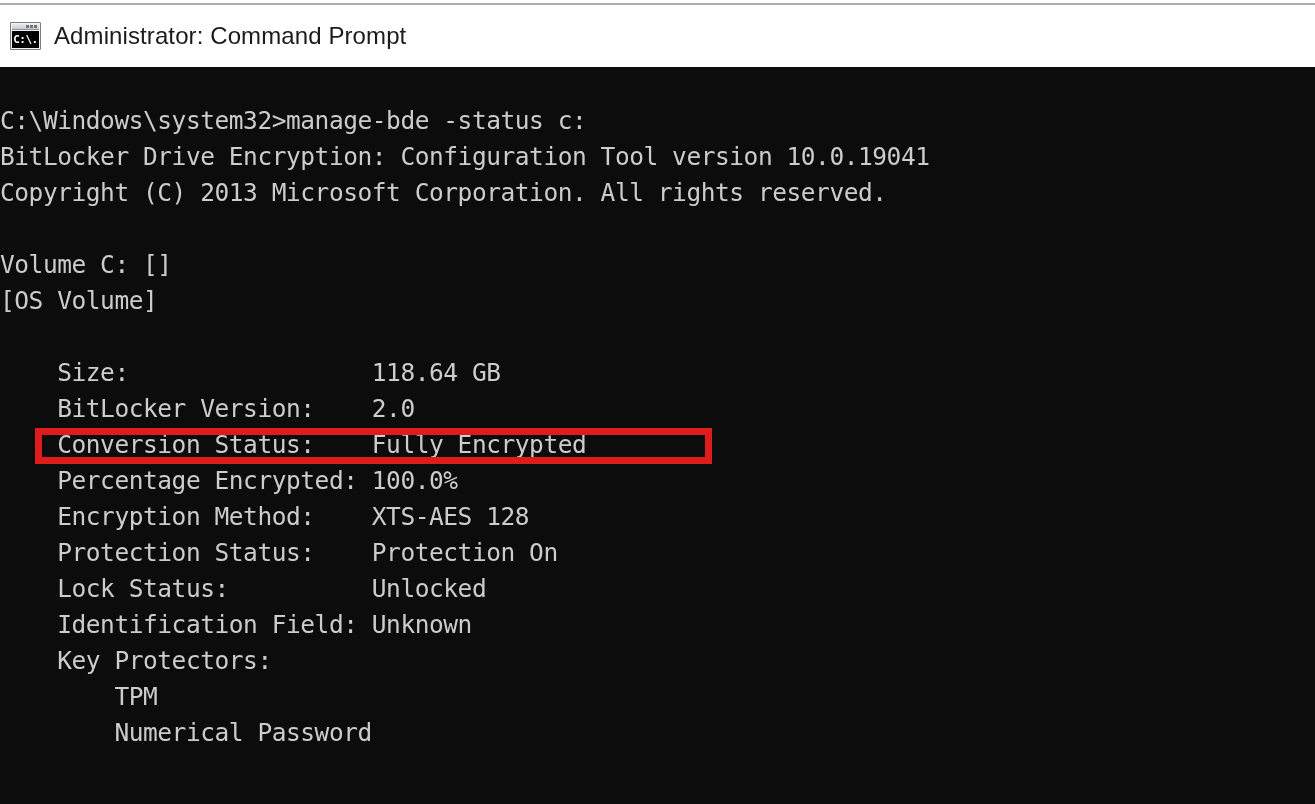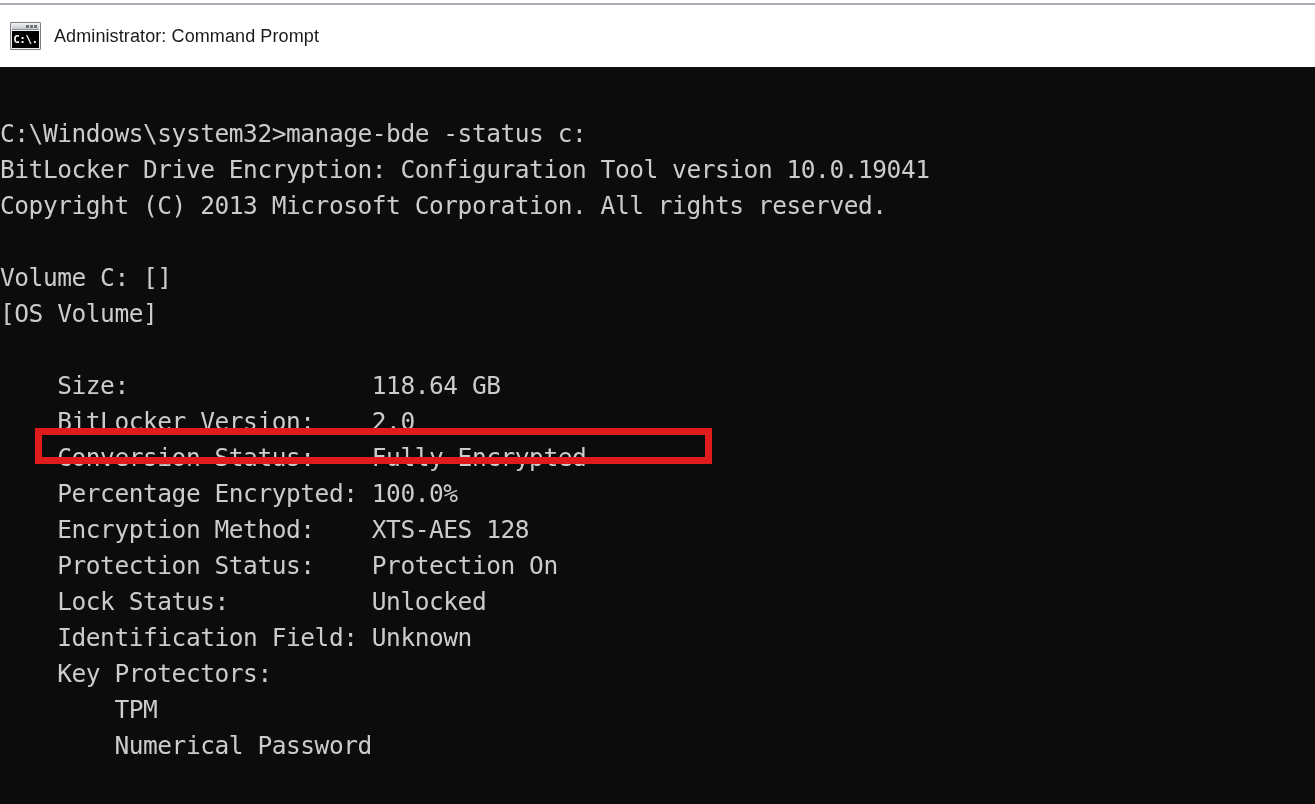--- a/index.html
+++ b/index.html
@@ -86,21 +86,21 @@
     font-weight: bold;
     line-height: 17px;
     letter-spacing: -0.5px;
     text-align: center;
     overflow: hidden;
   }
 
   .title-text {
     margin-left: 13px;
     font-family: "Liberation Sans", sans-serif;
-    font-size: 18px;
+    font-size: 24px;
     font-weight: 400;
     color: #1b1b1b;
     letter-spacing: 0.1px;
     white-space: nowrap;
   }
 
   
   .terminal {
     position: absolute;
     top: 67px;
@@ -109,21 +109,21 @@
     height: 737px;
     background: #0c0c0c;
     overflow: hidden;
   }
 
   .console-text {
     position: absolute;
     top: 0;
     left: 0;
     margin: 0;
-    padding: 49px 0 0 0;
+    padding: 36px 0 0 0;
     color: #cccccc;
     font-family: "DejaVu Sans Mono", "Liberation Mono", monospace;
     font-size: 24.5px;
     line-height: 36px;
     letter-spacing: -0.45px;
     white-space: pre;
     font-variant-ligatures: none;
   }
 
   

